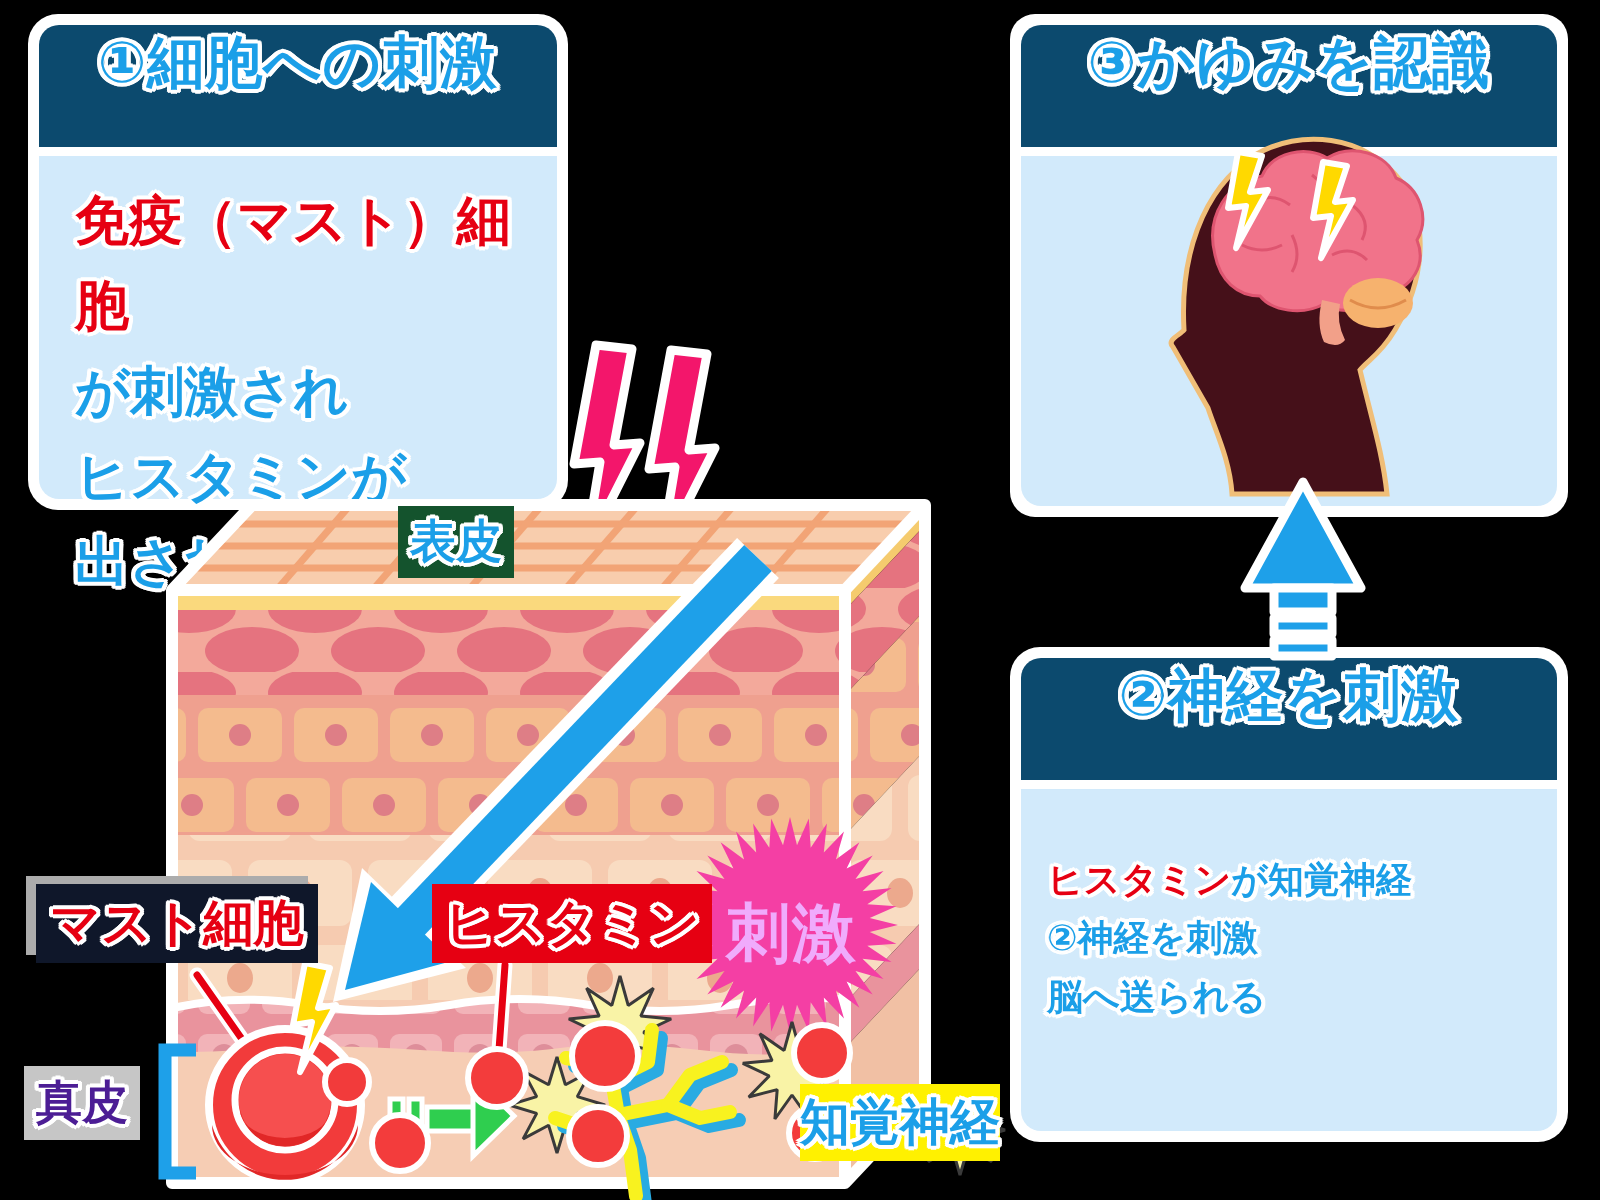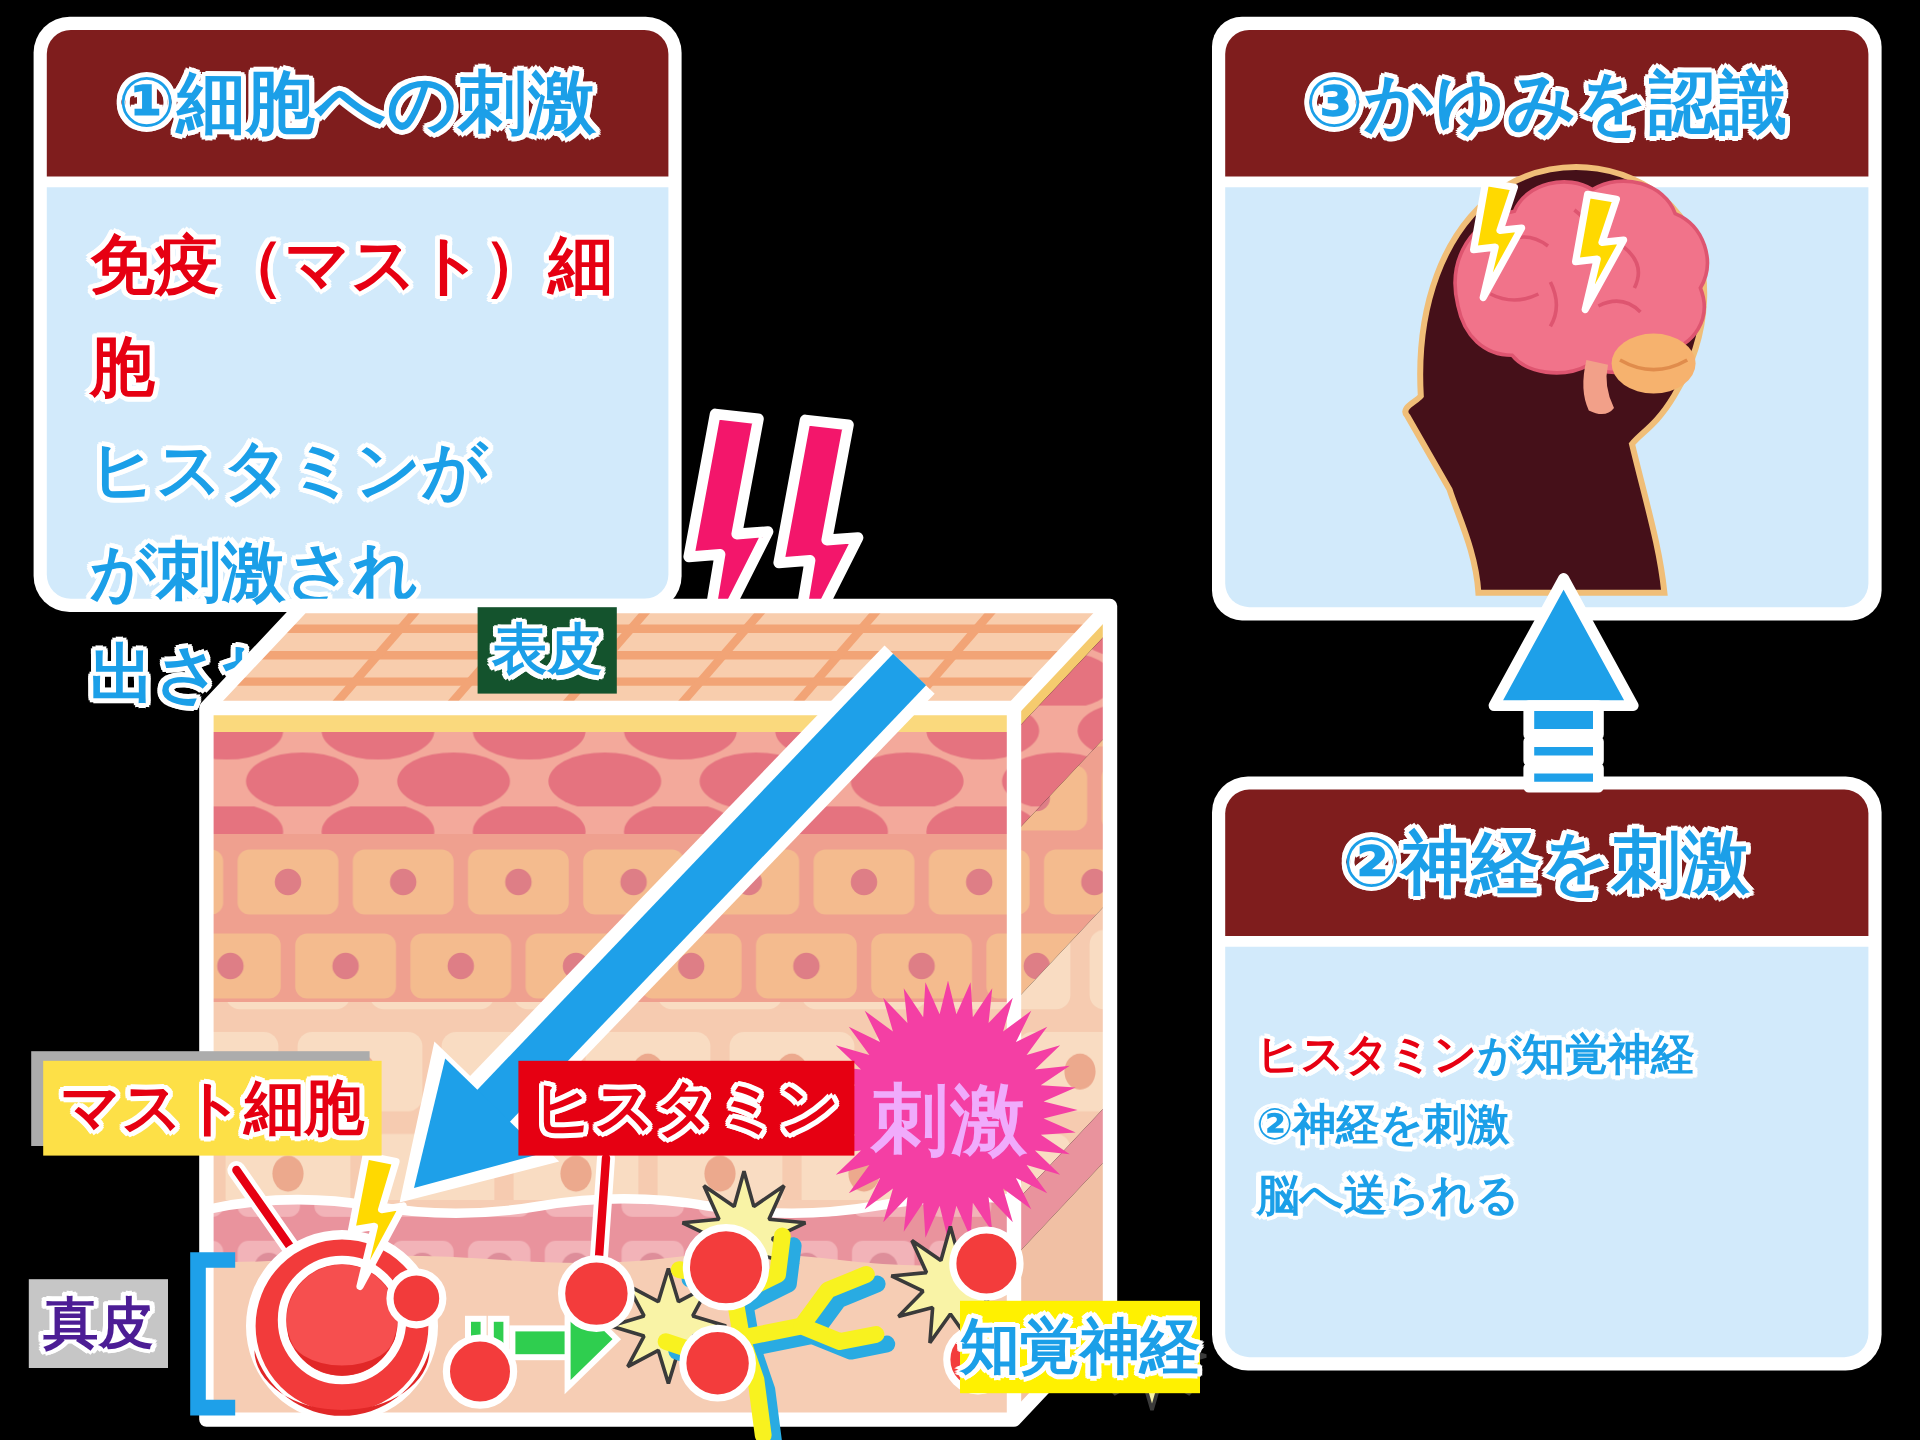--- a/index.html
+++ b/index.html
@@ -3,60 +3,60 @@
 <meta charset="utf-8">
 <style>
   html,body{margin:0;padding:0;background:#000;}
   .stage{position:relative;width:1600px;height:1200px;background:#000;overflow:hidden;
          font-family:"DejaVu Sans",sans-serif;font-weight:bold;}
   svg{position:absolute;overflow:visible;}
 
   
   .panel{position:absolute;background:#fff;border-radius:30px;padding:11px;box-sizing:border-box;
          display:flex;flex-direction:column;gap:9px;}
-  .panel-header{background:#7f1d1d;border-radius:20px 20px 0 0;flex:0 0 122px;
-                display:flex;align-items:center;justify-content:center;}
+  .panel-header{background:#0c4a6e;border-radius:20px 20px 0 0;flex:0 0 122px;
+                display:flex;justify-content:center;}
   .panel-body{background:#D2EAFB;border-radius:0 0 20px 20px;flex:1;position:relative;}
   .panel-title{font-size:57px;color:#1B9FE8;letter-spacing:1px;}
 
   
   .ow{text-shadow:4px 0 0 #fff,-4px 0 0 #fff,0 4px 0 #fff,0 -4px 0 #fff,
        3px 3px 0 #fff,-3px 3px 0 #fff,3px -3px 0 #fff,-3px -3px 0 #fff,
        4px 2px 0 #fff,-4px 2px 0 #fff,4px -2px 0 #fff,-4px -2px 0 #fff;}
 
   .body-text{position:absolute;left:36px;top:22px;font-size:54px;line-height:1.58;color:#1B9FE8;}
   .body-text2{position:absolute;left:26px;top:62px;font-size:36px;line-height:1.62;color:#1B9FE8;}
   .red{color:#E60012;}
 
   
   .tag{position:absolute;z-index:6;white-space:nowrap;}
   .tag-epidermis{left:398px;top:506px;background:#14532d;color:#1B9FE8;font-size:46px;padding:5px 12px;}
   .tag-dermis{left:24px;top:1066px;background:#C6C6C6;color:#4c1d95;font-size:46px;padding:6px 12px;}
-  .tag-mast{left:36px;top:884px;background:#fde047;color:#E60012;font-size:50px;padding:6px 14px;
+  .tag-mast{left:36px;top:884px;background:#0f172a;color:#E60012;font-size:50px;padding:6px 14px;
             box-shadow:-10px -8px 0 #ACACAC;}
   .tag-hist{left:432px;top:884px;background:#E60012;color:#E60012;font-size:50px;padding:6px 12px;}
   .tag-nerve{left:800px;top:1084px;background:#FFF100;color:#1B9FE8;font-size:50px;padding:5px 0;}
   .tag-stim{left:702px;top:890px;width:180px;text-align:center;color:#f0abfc;font-size:64px;
             background:transparent;letter-spacing:2px;}
   .z2{z-index:2}.z3{z-index:3}.z4{z-index:4}
 </style>
 </head>
 <body>
 
 <div class="stage">
 
   <div class="panel" style="left:28px;top:14px;width:540px;height:496px;">
     <div class="panel-header">
       <span class="panel-title ow">①細胞への刺激</span>
     </div>
     <div class="panel-body">
       <div class="body-text ow">
         <div><span class="red">免疫（マスト）細胞</span></div>
+        <div><span>が刺激され</span></div>
         <div><span>ヒスタミンが</span></div>
-        <div><span>が刺激され</span></div>
         <div><span>出される</span></div>
       </div>
     </div>
   </div>
 
   <div class="panel" style="left:1010px;top:14px;width:558px;height:503px;border-radius:25px;">
     <div class="panel-header">
       <span class="panel-title ow">③かゆみを認識</span>
     </div>
     <div class="panel-body"></div>

